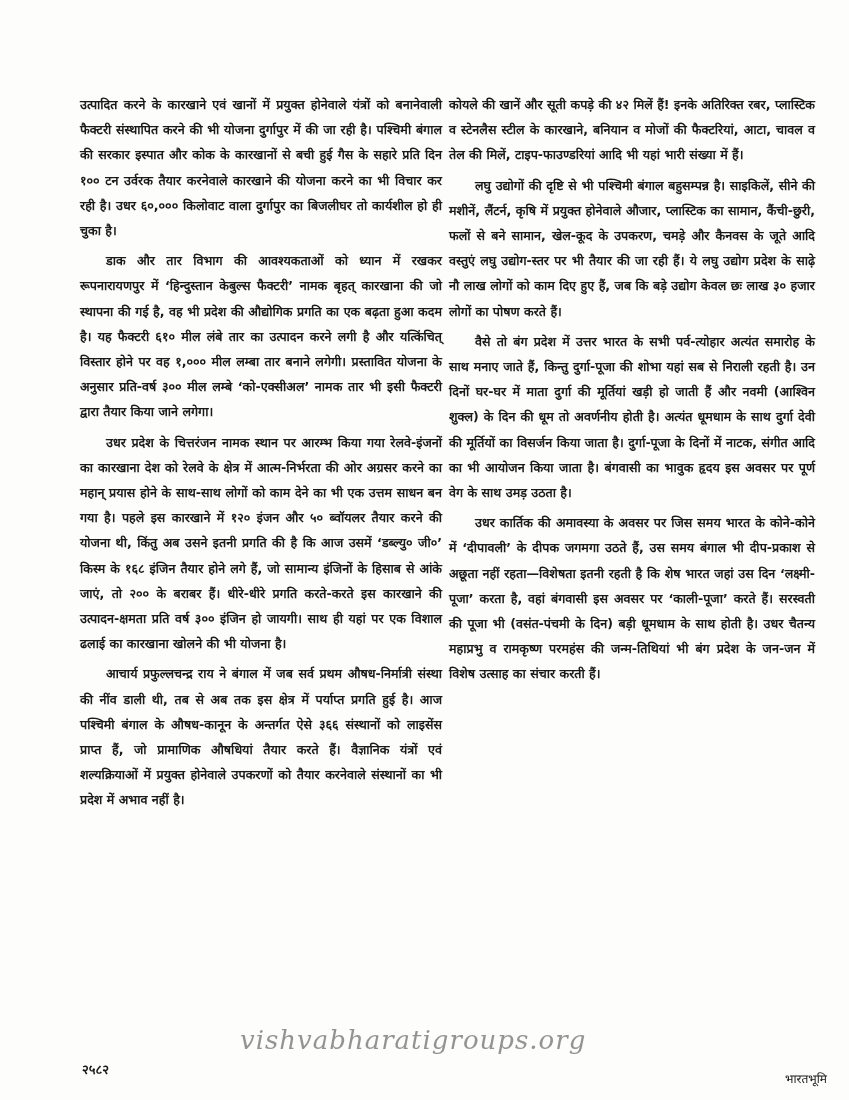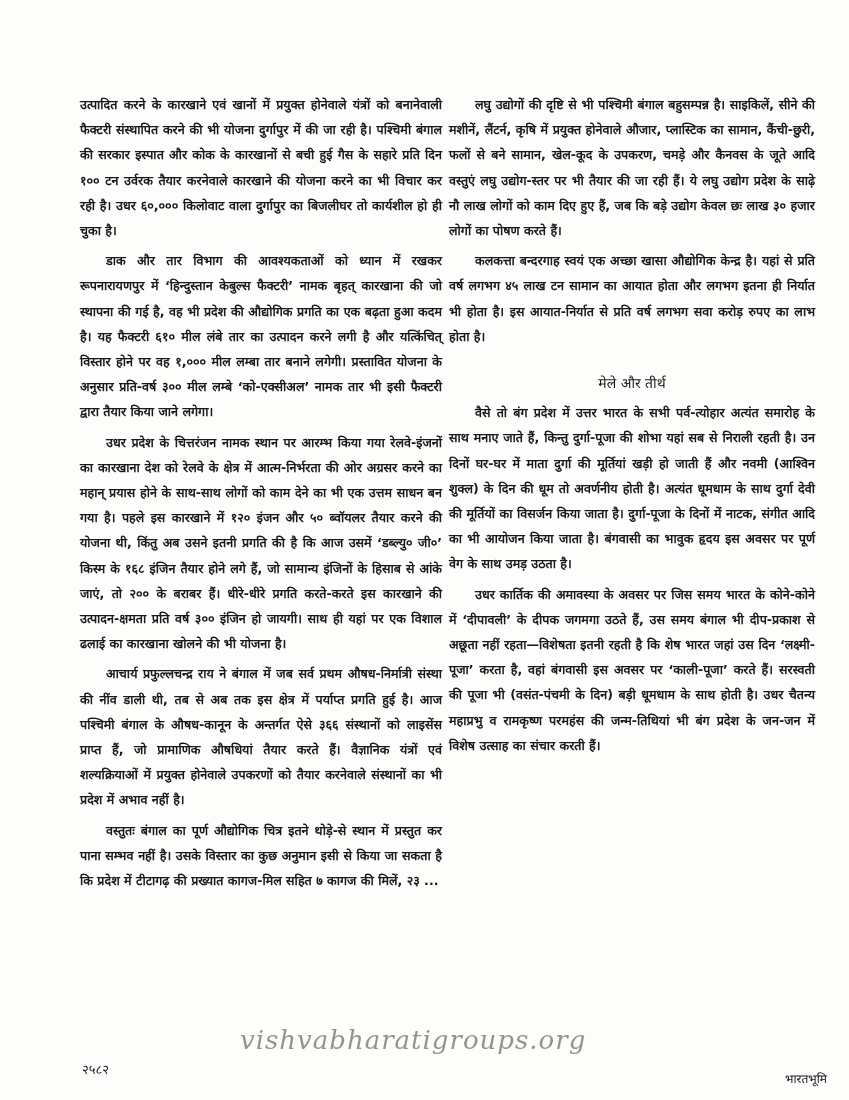--- a/index.html
+++ b/index.html
@@ -15,45 +15,43 @@
   }
   .col-left { left: 80px; }
   .col-right { left: 449px; width: 366px; }
   .col p { margin: 0 0 5px 0; text-indent: 0; }
   .col p.indent { text-indent: 26px; }
   .section-heading {
     text-align: center; font-weight: normal; font-size: 14px; margin: 22px 0 4px 0;
     font-family: "DejaVu Serif", serif;
   }
   .page-number {
-    position: absolute; left: 82px; top: 1060px; font-size: 13px; font-weight: normal;
+    position: absolute; left: 82px; top: 1060px; font-size: 13px; font-weight: bold;
   }
   .running-footer {
     position: absolute; right: 22px; top: 1070px; font-size: 12px; font-family: Liberation Serif, serif;
   }
   .watermark {
     position: absolute; left: 240px; top: 1025px; font-size: 26px; color: rgba(60,60,60,0.55);
     font-style: italic; font-family: "DejaVu Serif", serif; letter-spacing: 1px; pointer-events: none;
     font-weight: normal;
   }
 </style>
 </head>
 <body>
 
 <div class="col col-left">
   <p>उत्पादित करने के कारखाने एवं खानों में प्रयुक्त होनेवाले यंत्रों को बनानेवाली फैक्टरी संस्थापित करने की भी योजना दुर्गापुर में की जा रही है। पश्चिमी बंगाल की सरकार इस्पात और कोक के कारखानों से बची हुई गैस के सहारे प्रति दिन १०० टन उर्वरक तैयार करनेवाले कारखाने की योजना करने का भी विचार कर रही है। उधर ६०,००० किलोवाट वाला दुर्गापुर का बिजलीघर तो कार्यशील हो ही चुका है।</p>
   <p class="indent">डाक और तार विभाग की आवश्यकताओं को ध्यान में रखकर रूपनारायणपुर में ‘हिन्दुस्तान केबुल्स फैक्टरी’ नामक बृहत् कारखाना की जो स्थापना की गई है, वह भी प्रदेश की औद्योगिक प्रगति का एक बढ़ता हुआ कदम है। यह फैक्टरी ६१० मील लंबे तार का उत्पादन करने लगी है और यत्किंचित् विस्तार होने पर वह १,००० मील लम्बा तार बनाने लगेगी। प्रस्तावित योजना के अनुसार प्रति-वर्ष ३०० मील लम्बे ‘को-एक्सीअल’ नामक तार भी इसी फैक्टरी द्वारा तैयार किया जाने लगेगा।</p>
   <p class="indent">उधर प्रदेश के चित्तरंजन नामक स्थान पर आरम्भ किया गया रेलवे-इंजनों का कारखाना देश को रेलवे के क्षेत्र में आत्म-निर्भरता की ओर अग्रसर करने का महान् प्रयास होने के साथ-साथ लोगों को काम देने का भी एक उत्तम साधन बन गया है। पहले इस कारखाने में १२० इंजन और ५० ब्वॉयलर तैयार करने की योजना थी, किंतु अब उसने इतनी प्रगति की है कि आज उसमें ‘डब्ल्यु० जी०’ किस्म के १६८ इंजिन तैयार होने लगे हैं, जो सामान्य इंजिनों के हिसाब से आंके जाएं, तो २०० के बराबर हैं। धीरे-धीरे प्रगति करते-करते इस कारखाने की उत्पादन-क्षमता प्रति वर्ष ३०० इंजिन हो जायगी। साथ ही यहां पर एक विशाल ढलाई का कारखाना खोलने की भी योजना है।</p>
   <p class="indent">आचार्य प्रफुल्लचन्द्र राय ने बंगाल में जब सर्व प्रथम औषध-निर्मात्री संस्था की नींव डाली थी, तब से अब तक इस क्षेत्र में पर्याप्त प्रगति हुई है। आज पश्चिमी बंगाल के औषध-कानून के अन्तर्गत ऐसे ३६६ संस्थानों को लाइसेंस प्राप्त हैं, जो प्रामाणिक औषधियां तैयार करते हैं। वैज्ञानिक यंत्रों एवं शल्यक्रियाओं में प्रयुक्त होनेवाले उपकरणों को तैयार करनेवाले संस्थानों का भी प्रदेश में अभाव नहीं है।</p>
-  <p class="indent">वस्तुतः बंगाल का पूर्ण औद्योगिक चित्र इतने थोड़े-से स्थान में प्रस्तुत कर पाना सम्भव नहीं है। उसके विस्तार का कुछ अनुमान इसी से किया जा सकता है कि प्रदेश में टीटागढ़ की प्रख्यात कागज-मिल सहित ७ कागज की मिलें, २३ ...</p>
 </div>
 
 <div class="col col-right">
+  <p>कोयले की खानें और सूती कपड़े की ४२ मिलें हैं! इनके अतिरिक्त रबर, प्लास्टिक व स्टेनलैस स्टील के कारखाने, बनियान व मोजों की फैक्टरियां, आटा, चावल व तेल की मिलें, टाइप-फाउण्डरियां आदि भी यहां भारी संख्या में हैं।</p>
   <p class="indent">लघु उद्योगों की दृष्टि से भी पश्चिमी बंगाल बहुसम्पन्न है। साइकिलें, सीने की मशीनें, लैंटर्न, कृषि में प्रयुक्त होनेवाले औजार, प्लास्टिक का सामान, कैंची-छुरी, फलों से बने सामान, खेल-कूद के उपकरण, चमड़े और कैनवस के जूते आदि वस्तुएं लघु उद्योग-स्तर पर भी तैयार की जा रही हैं। ये लघु उद्योग प्रदेश के साढ़े नौ लाख लोगों को काम दिए हुए हैं, जब कि बड़े उद्योग केवल छः लाख ३० हजार लोगों का पोषण करते हैं।</p>
-  <p class="indent">कलकत्ता बन्दरगाह स्वयं एक अच्छा खासा औद्योगिक केन्द्र है। यहां से प्रति वर्ष लगभग ४५ लाख टन सामान का आयात होता और लगभग इतना ही निर्यात भी होता है। इस आयात-निर्यात से प्रति वर्ष लगभग सवा करोड़ रुपए का लाभ होता है।</p>
-  <div class="section-heading">मेले और तीर्थ</div>
   <p class="indent">वैसे तो बंग प्रदेश में उत्तर भारत के सभी पर्व-त्योहार अत्यंत समारोह के साथ मनाए जाते हैं, किन्तु दुर्गा-पूजा की शोभा यहां सब से निराली रहती है। उन दिनों घर-घर में माता दुर्गा की मूर्तियां खड़ी हो जाती हैं और नवमी (आश्विन शुक्ल) के दिन की धूम तो अवर्णनीय होती है। अत्यंत धूमधाम के साथ दुर्गा देवी की मूर्तियों का विसर्जन किया जाता है। दुर्गा-पूजा के दिनों में नाटक, संगीत आदि का भी आयोजन किया जाता है। बंगवासी का भावुक हृदय इस अवसर पर पूर्ण वेग के साथ उमड़ उठता है।</p>
   <p class="indent">उधर कार्तिक की अमावस्या के अवसर पर जिस समय भारत के कोने-कोने में ‘दीपावली’ के दीपक जगमगा उठते हैं, उस समय बंगाल भी दीप-प्रकाश से अछूता नहीं रहता—विशेषता इतनी रहती है कि शेष भारत जहां उस दिन ‘लक्ष्मी-पूजा’ करता है, वहां बंगवासी इस अवसर पर ‘काली-पूजा’ करते हैं। सरस्वती की पूजा भी (वसंत-पंचमी के दिन) बड़ी धूमधाम के साथ होती है। उधर चैतन्य महाप्रभु व रामकृष्ण परमहंस की जन्म-तिथियां भी बंग प्रदेश के जन-जन में विशेष उत्साह का संचार करती हैं।</p>
 </div>
 
 <div class="watermark">vishvabharatigroups.org</div>
 <div class="page-number">२५८२</div>
 <div class="running-footer">भारतभूमि</div>
 
 </body></html>

